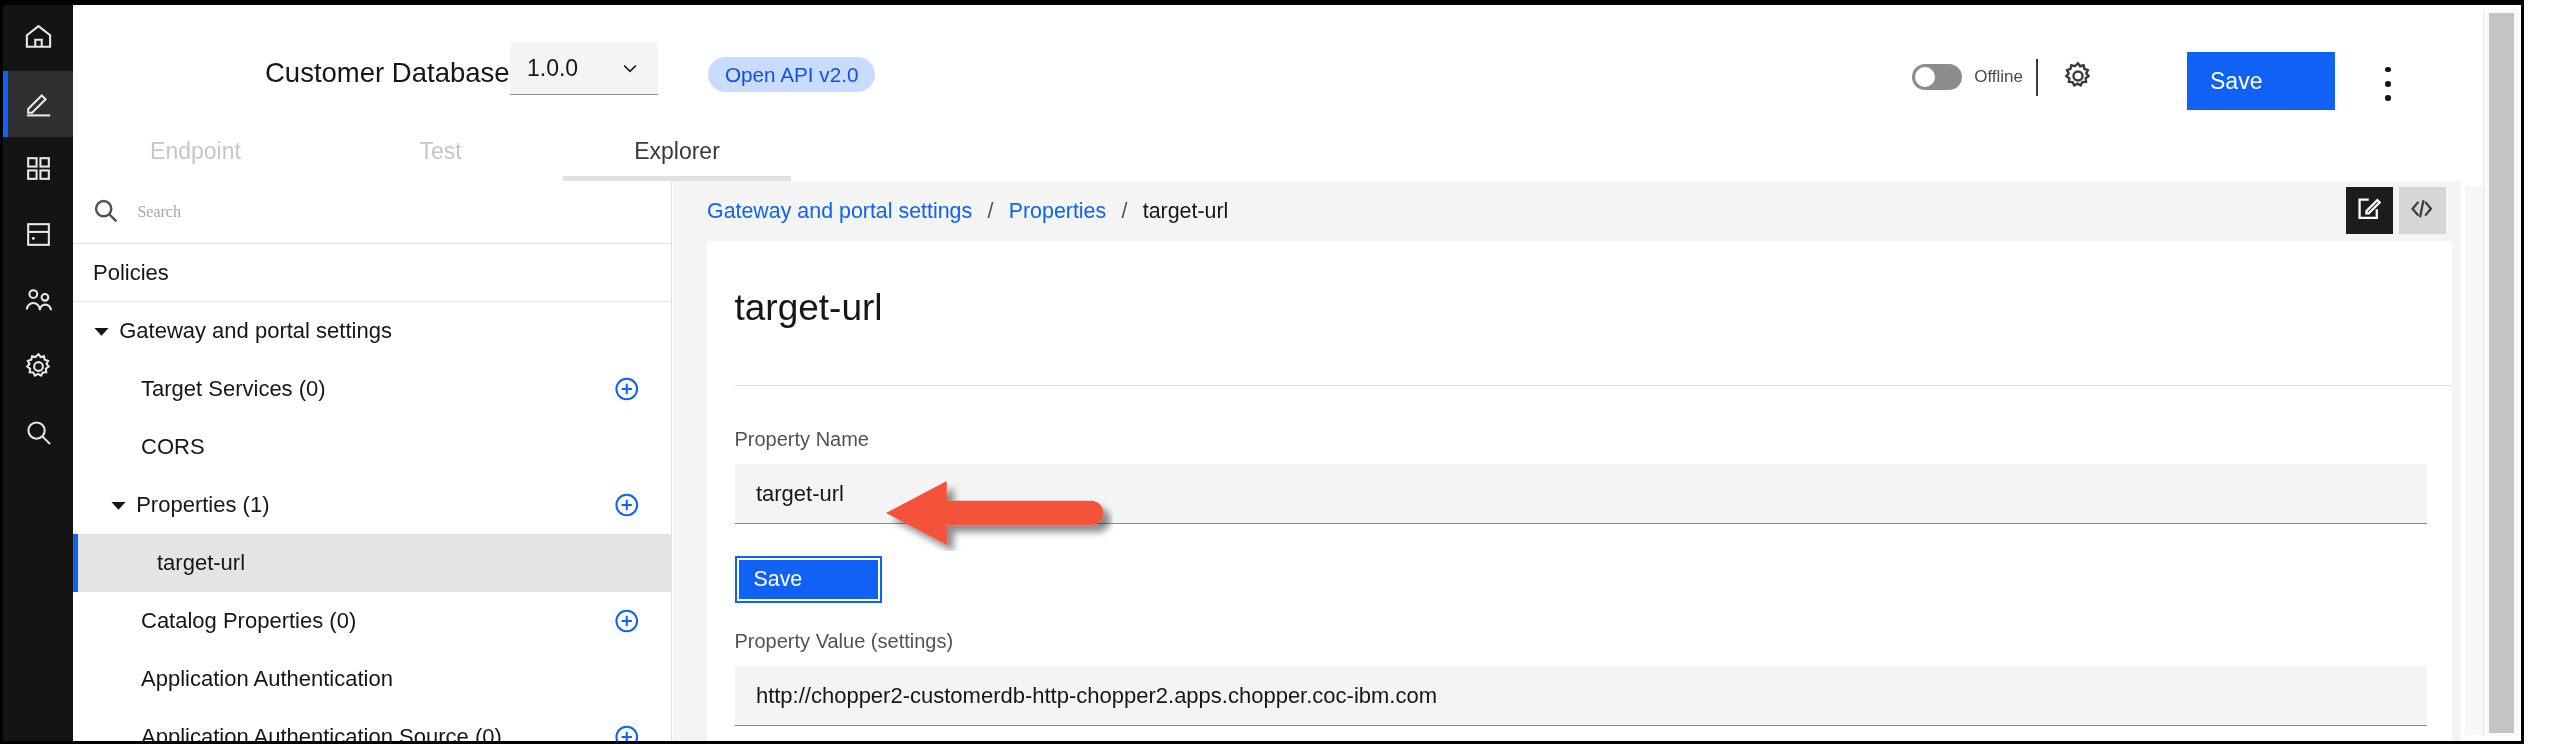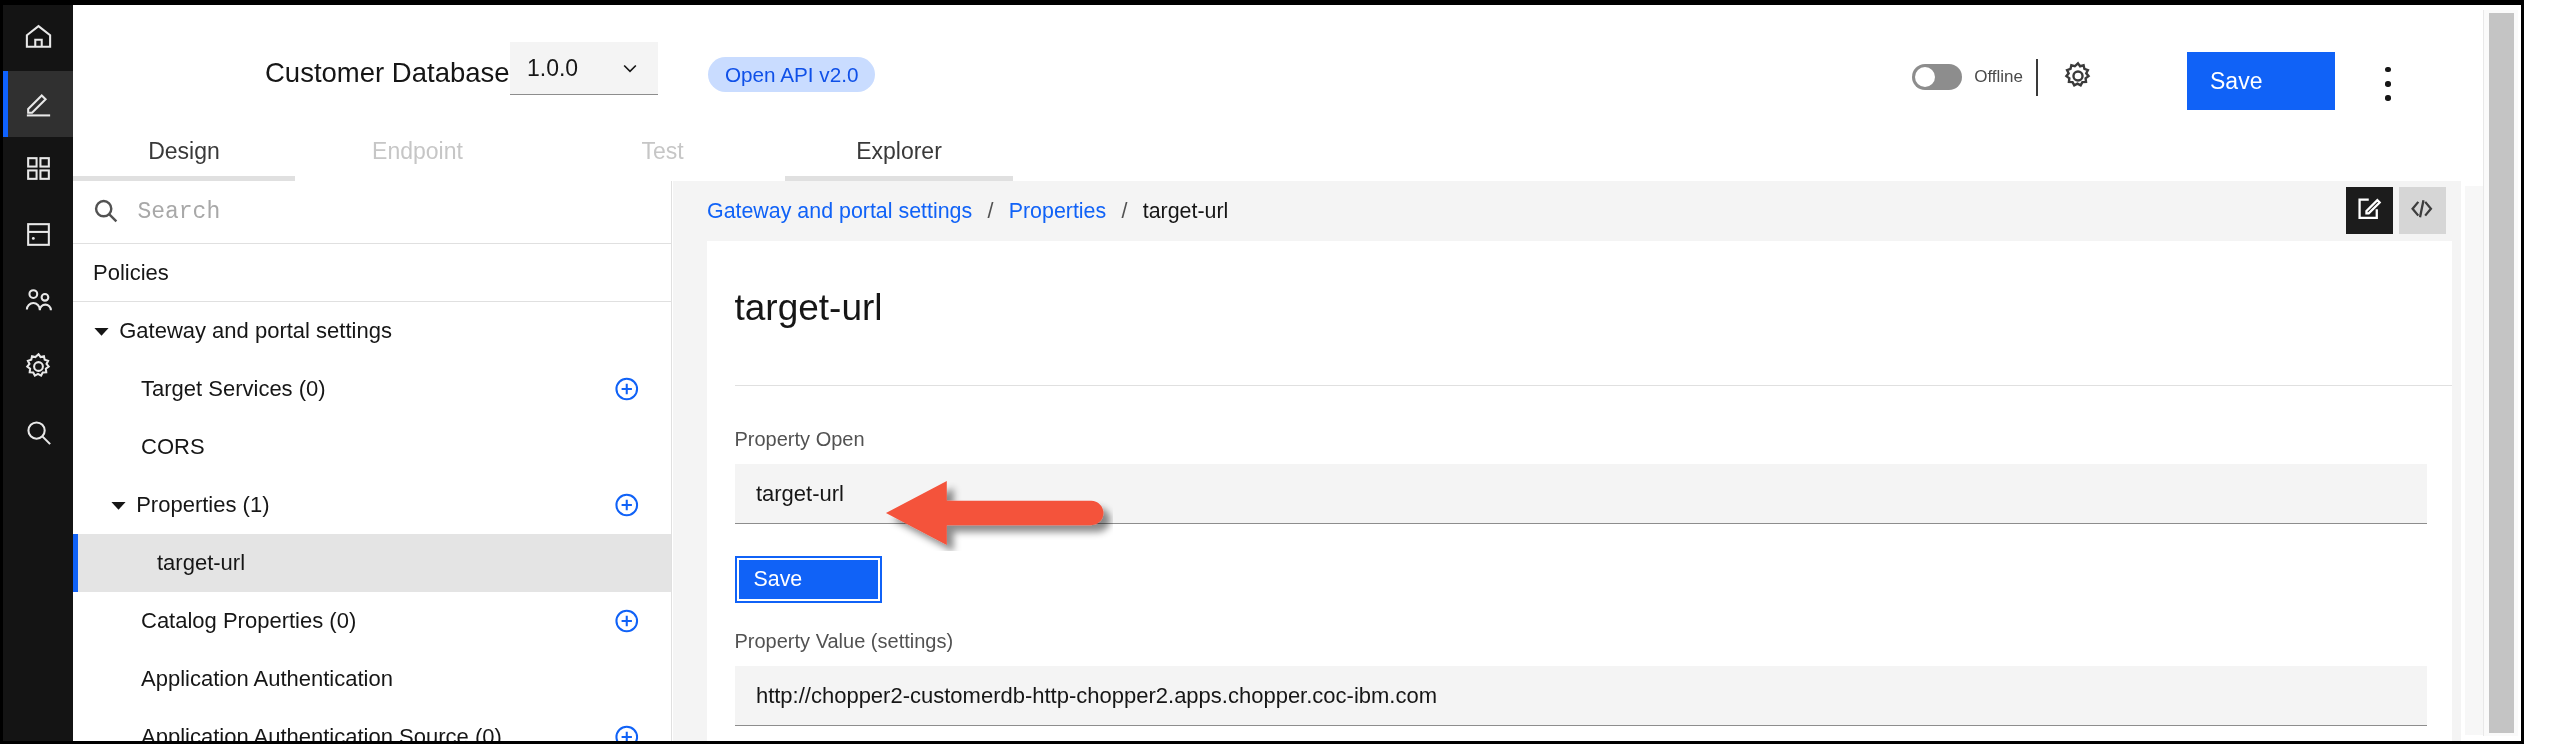--- a/index.html
+++ b/index.html
@@ -136,21 +136,21 @@
     background: #ffffff; border-right: 0.8px solid #e0e0e0;
     overflow: hidden;
   }
   .search-row {
     height: 63px; display: flex; align-items: center;
     padding-left: 18.4px; border-bottom: 0.8px solid #e0e0e0;
   }
   .search-row svg { width: 29px; height: 29px; stroke: #525252; fill: none; stroke-width: 2; }
   .search-input {
     flex: 1; border: none; outline: none; background: transparent;
-    font-size: 23px; font-family: Liberation Mono, monospace; color: #161616; padding-left: 17px;
+    font-size: 16px; font-family: Liberation Serif, serif; color: #161616; padding-left: 17px;
   }
   .search-input::placeholder { color: #a8a8a8; }
 
   .tree-row {
     height: 58px; display: flex; align-items: center;
     position: relative; padding-right: 21.4px; cursor: pointer;
   }
   .tree-row.sep { border-bottom: 0.8px solid #e0e0e0; }
   .tree-row .caret {
     width: 17px; height: 17px; margin-right: 9.2px; flex: none;
@@ -359,24 +359,20 @@
     <button class="save-primary">Save</button>
 
     <div class="kebab">
       <i></i>
       <i></i>
       <i></i>
     </div>
   </header>
 
   <div class="tabs">
-    <div class="tab t0">
-        <span>Design</span>
-        <span class="bar"></span>
-      </div>
     <div class="tab t3">
         <span>Endpoint</span>
       </div>
     <div class="tab t2">
         <span>Test</span>
       </div>
     <div class="tab t4">
         <span>Explorer</span>
         <span class="bar"></span>
       </div>
@@ -478,21 +474,21 @@
               </svg>
           </span>
         </div>
       </div>
     </div>
 
     <div class="card">
       <div class="card-title">target-url</div>
       <div class="card-rule"></div>
 
-      <div class="field-label" style="left:27.5px; top:187px;">Property Open</div>
+      <div class="field-label" style="left:27.5px; top:187px;">Property Name</div>
       <input class="text-field" style="left: 27.5px; top: 223px; right: 24.5px;" type="text" value="target-url">
 
       <button class="save-inline">Save</button>
 
       <div class="field-label" style="left:27.5px; top:389px;">Property Value (settings)</div>
       <input class="text-field" style="left: 27.5px; top: 425px; right: 24.5px;" type="text" value="http://chopper2-customerdb-http-chopper2.apps.chopper.coc-ibm.com">
 
     </div>
   </section>
 

